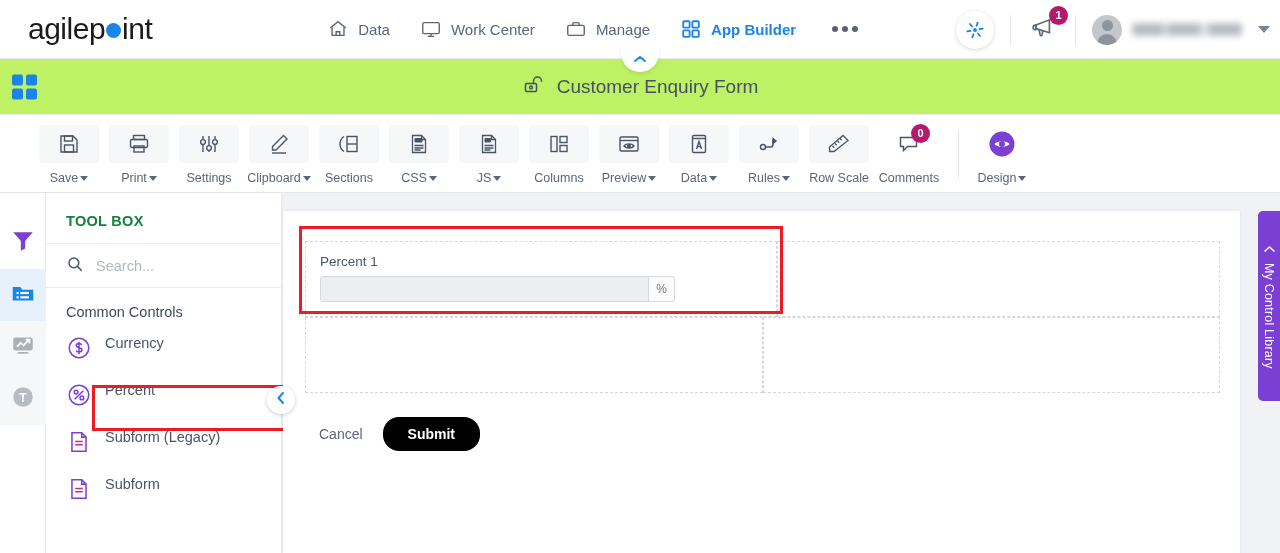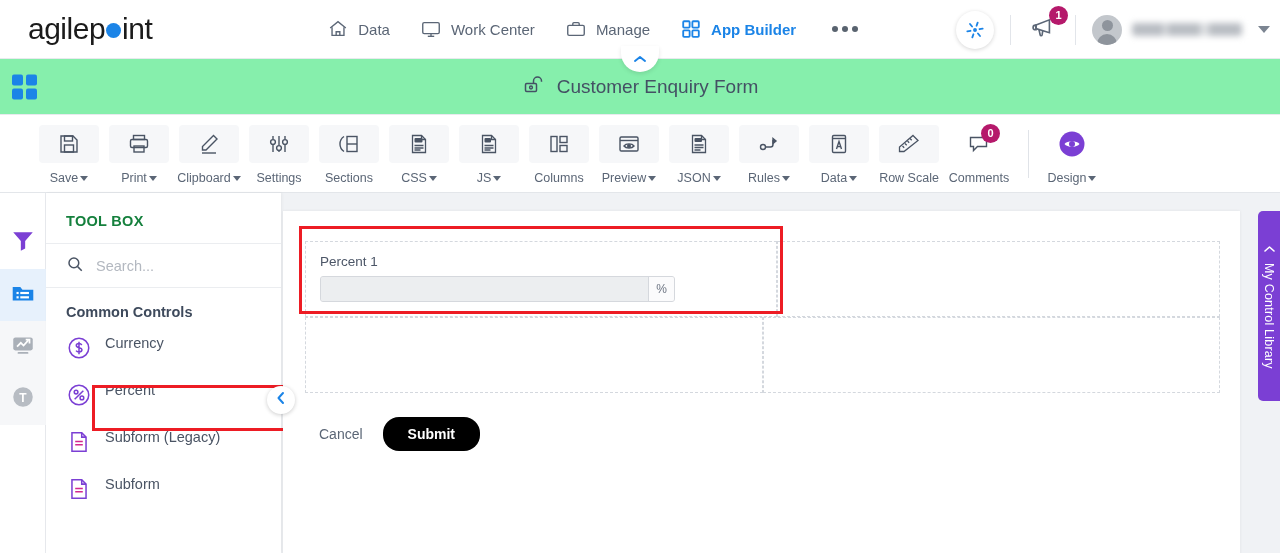--- a/index.html
+++ b/index.html
@@ -101,21 +101,21 @@
   }
   .caret-down {
     width:0;height:0;border-left:6px solid transparent;border-right:6px solid transparent;
     border-top: 7px solid #7c8592; margin-left: 16px; cursor:pointer;
   }
 
   
   .titlebar {
     position: relative;
     height: 56px;
-    background: #86efac;
+    background: #bef264;
     border-bottom: 1px solid #e8eaee;
     display: flex;
     align-items: center;
     justify-content: center;
   }
   .gridbtn {
     position: absolute; left: 12px; top: 50%; transform: translateY(-50%);
     display: grid; grid-template-columns: 11px 11px; grid-template-rows: 11px 11px;
     gap: 3px; cursor: pointer;
   }
@@ -198,21 +198,21 @@
   .tbhead { padding: 20px 20px 14px 20px; font-size: 14.5px; font-weight:bold; color:#15803d; letter-spacing:.3px;}
   .tbsearch {
     border-top: 1px solid #ebedf0; border-bottom: 1px solid #ebedf0;
     height: 45px; display:flex; align-items:center; gap: 12px; padding: 0 20px;
   }
   .tbsearch input {
     border: 0; outline: 0; font-size: 14.5px; color:#4a5464;
     font-family: "Liberation Sans", sans-serif; width: 140px; background: transparent;
   }
   .tbsearch input::placeholder { color: #b3b8c0; }
-  .tbsection { padding: 16px 20px 6px 20px; font-size: 14.5px; font-weight: bold; color:#3e4a5c;}
+  .tbsection { padding: 16px 20px 6px 20px; font-size: 14.5px; font-weight: normal; color:#3e4a5c;}
   .ctrlitem {
     display: flex; align-items: flex-start; gap: 13px;
     padding: 9px 20px; cursor: pointer;
     font-size: 14.5px; color: #4a5464;
   }
   .ctrlitem.hl { position: relative; }
   .hlbox {
     position: absolute;
     border: 3px solid #ed1c24;
     pointer-events: none;
@@ -424,41 +424,41 @@
     </span>
     <span class="lbl">
         <span>Print</span>
         <i class="chev"></i>
       </span>
   </div>
 
   <div class="tool">
     <span class="ibox">
       <svg width="24" height="24" viewBox="0 0 24 24" fill="none" stroke="#4a5464" stroke-width="1.4">
-        <path d="M16.5 3.5 20 7 9 18H5.5v-3.5z"></path>
-          <path d="M5 21h14"></path>
-      </svg>
-    </span>
-    <span class="lbl">
-        <span>Clipboard</span>
-        <i class="chev"></i>
-      </span>
-  </div>
-
-  <div class="tool">
-    <span class="ibox">
-      <svg width="24" height="24" viewBox="0 0 24 24" fill="none" stroke="#4a5464" stroke-width="1.4">
         <path d="M6 4v3M6 13v7M12 4v9M12 19v1M18 4v3M18 13v7"></path>
         <circle cx="6" cy="10" r="2.4"></circle>
           <circle cx="12" cy="16" r="2.4"></circle>
           <circle cx="18" cy="10" r="2.4"></circle>
       </svg>
     </span>
     <span class="lbl">
         <span>Settings</span>
+      </span>
+  </div>
+
+  <div class="tool">
+    <span class="ibox">
+      <svg width="24" height="24" viewBox="0 0 24 24" fill="none" stroke="#4a5464" stroke-width="1.4">
+        <path d="M16.5 3.5 20 7 9 18H5.5v-3.5z"></path>
+          <path d="M5 21h14"></path>
+      </svg>
+    </span>
+    <span class="lbl">
+        <span>Clipboard</span>
+        <i class="chev"></i>
       </span>
   </div>
 
   <div class="tool">
     <span class="ibox">
       <svg width="24" height="24" viewBox="0 0 24 24" fill="none" stroke="#4a5464" stroke-width="1.4">
         <path d="M7 4.5a9 9 0 0 0 0 15"></path>
           <rect x="10" y="4.5" width="10" height="15"></rect>
           <path d="M10 12h10"></path>
       </svg>
@@ -519,59 +519,45 @@
         <path d="M7 14c2-2.8 8-2.8 10 0-2 2.8-8 2.8-10 0z"></path>
           <circle cx="12" cy="14" r="1.3" fill="#4a5464"></circle>
       </svg>
     </span>
     <span class="lbl">
         <span>Preview</span>
         <i class="chev"></i>
       </span>
   </div>
 
-  <div class="tool">
-    <span class="ibox">
-      <svg width="24" height="24" viewBox="0 0 24 24" fill="none" stroke="#4a5464" stroke-width="1.3">
-        <path d="M5.5 3.5h9l4 4v13h-13z"></path>
-          <path d="M14.5 3.5v4h4"></path>
-        <rect x="7.5" y="6" width="7.5" height="4" rx="1" fill="#4a5464" stroke="none"></rect>
-        <path d="M7.5 13h9M7.5 15.5h9M7.5 18h6"></path>
-      </svg>
-    </span>
-    <span class="lbl">
-        <span>JSON</span>
+
+  <div class="tool">
+    <span class="ibox">
+      <svg width="24" height="24" viewBox="0 0 24 24" fill="none" stroke="#4a5464" stroke-width="1.4">
+        <rect x="5.5" y="3.5" width="13" height="17" rx="1.2"></rect>
+          <path d="M5.5 6.5h13"></path>
+        <path d="M9.5 17 12 9.5 14.5 17M10.4 14.6h3.2"></path>
+      </svg>
+    </span>
+    <span class="lbl">
+        <span>Data</span>
         <i class="chev"></i>
       </span>
   </div>
 
   <div class="tool">
     <span class="ibox">
       <svg width="26" height="24" viewBox="0 0 26 24" fill="none" stroke="#4a5464" stroke-width="1.4">
         <circle cx="7" cy="15" r="2.5"></circle>
           <path d="M9.5 15h5a2.5 2.5 0 0 0 2.5-2.5V8"></path>
         <path d="M17 6.5 20 9l-3 2.5z" fill="#4a5464"></path>
       </svg>
     </span>
     <span class="lbl">
         <span>Rules</span>
-        <i class="chev"></i>
-      </span>
-  </div>
-
-  <div class="tool">
-    <span class="ibox">
-      <svg width="24" height="24" viewBox="0 0 24 24" fill="none" stroke="#4a5464" stroke-width="1.4">
-        <rect x="5.5" y="3.5" width="13" height="17" rx="1.2"></rect>
-          <path d="M5.5 6.5h13"></path>
-        <path d="M9.5 17 12 9.5 14.5 17M10.4 14.6h3.2"></path>
-      </svg>
-    </span>
-    <span class="lbl">
-        <span>Data</span>
         <i class="chev"></i>
       </span>
   </div>
 
   <div class="tool">
     <span class="ibox">
       <svg width="26" height="24" viewBox="0 0 26 24" fill="none" stroke="#4a5464" stroke-width="1.3">
         <path d="M17 3.5 22 8.5 8 19.5 3.5 19.5 3.5 15z"></path>
         <path d="M14 6.5l1.7 1.7M11.5 9l1.7 1.7M9 11.5l1.7 1.7M6.5 14l1.7 1.7"></path>
       </svg>

